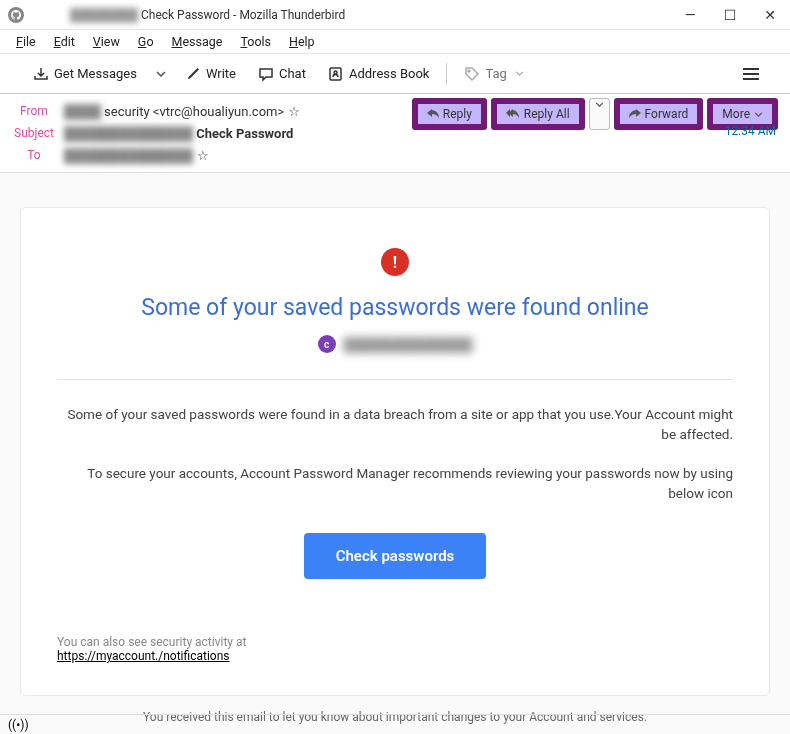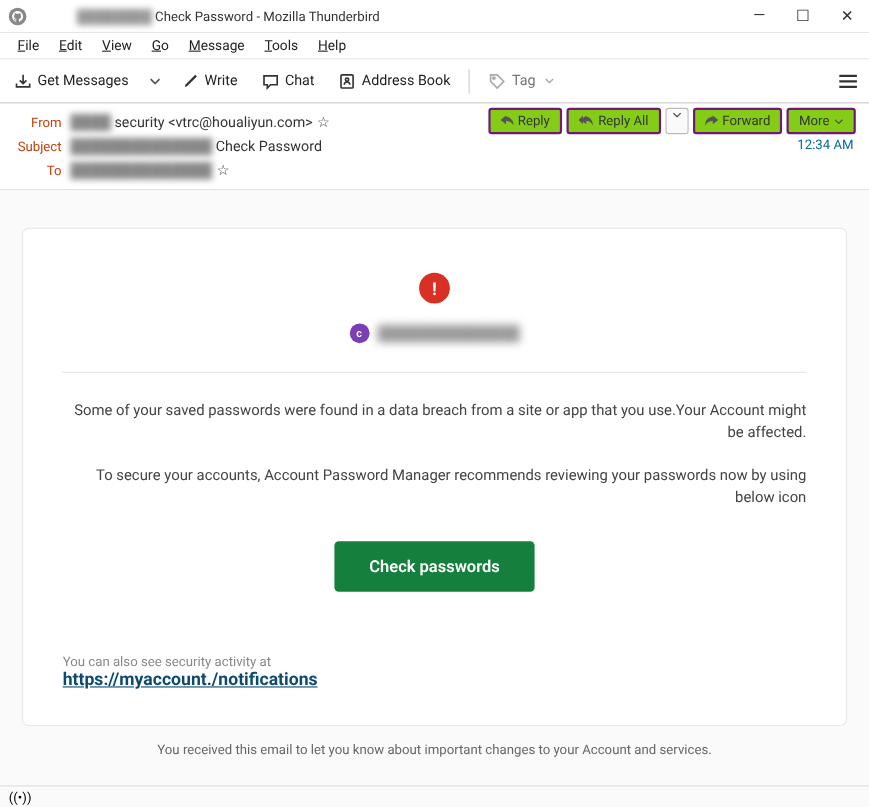--- a/index.html
+++ b/index.html
@@ -13,58 +13,58 @@
 .titlebar-text .blur { filter: blur(3px); color: #999; }
 .window-controls { margin-left: auto; display: flex; gap: 16px; }
 .window-controls span { font-size: 14px; color: #333; cursor: pointer; padding: 2px 6px; }
 
 
 .menubar { height: 24px; display: flex; align-items: center; padding: 0 8px; gap: 2px; border-bottom: 1px solid #e5e5e5; text-align: center; }
 .menubar-item { font-size: 12.5px; padding: 2px 8px; cursor: pointer; color: #222; }
 .menubar-item u { text-decoration: underline; }
 
 
-.toolbar { height: 40px; display: flex; align-items: center; padding: 0 4px; gap: 4px; border-bottom: 1px solid #ccc; }
+.toolbar { height: 40px; display: flex; align-items: center; padding: 0 24px; gap: 4px; border-bottom: 1px solid #ccc; }
 .tb-btn { display: flex; align-items: center; gap: 5px; padding: 5px 9px; font-size: 13px; color: #222; cursor: pointer; border-radius: 3px; }
 .tb-sep { width: 1px; height: 22px; background: #ccc; margin: 0 4px; }
 .tb-chevron { padding: 5px 6px; cursor: pointer; }
 .tb-icon { width: 16px; height: 16px; display: inline-flex; align-items: center; justify-content: center; }
 .hamburger { margin-left: auto; padding: 6px; cursor: pointer; }
 .hamburger svg { width: 18px; height: 14px; }
 
 
 .msg-header { padding: 6px 12px; border-bottom: 1px solid #ddd; position: relative; }
 .msg-row { display: flex; align-items: center; min-height: 22px; font-size: 13px; }
-.msg-label { width: 52px; text-align: right; color: #c2410c; padding-right: 8px; font-size: 12px; }
+.msg-label { width: 52px; text-align: center; color: #ec4899; padding-right: 8px; font-size: 12px; }
 .msg-value { color: #333; }
 .blur-sm { filter: blur(3px); color: #888; display: inline-block; }
 .star { margin-left: 4px; color: #333; font-size: 13px; }
 .msg-actions { position: absolute; right: 12px; top: 4px; display: flex; gap: 4px; }
-.action-btn { border: 2px solid #701a75; background: #84cc16; padding: 3px 9px; font-size: 12px; border-radius: 3px; display: flex; align-items: center; gap: 4px; cursor: pointer; color: #333; justify-content: space-between; }
+.action-btn { border: 6px solid #701a75; background: #c4b5fd; padding: 3px 9px; font-size: 12px; border-radius: 3px; display: flex; align-items: center; gap: 4px; cursor: pointer; color: #333; justify-content: space-between; }
 .action-chev { border: 1px solid #bbb; background: #fafafa; padding: 3px 5px; font-size: 10px; border-radius: 3px; cursor: pointer; color: #555; }
 .time-label { position: absolute; right: 14px; top: 30px; font-size: 12px; color: #0369a1; }
-.subject-bold { font-weight: 400; }
+.subject-bold { font-weight: 700; }
 
 
 .msg-body-wrap { position: relative; height: 602px; overflow-y: scroll; background: #fafafa; }
 .msg-body-wrap::-webkit-scrollbar { width: 16px; }
 .msg-body-wrap::-webkit-scrollbar-track { background: #f0f0f0; }
 .msg-body-wrap::-webkit-scrollbar-thumb { background: #c0c0c0; border-radius: 2px; }
 
 .email-card { margin: 34px 20px 10px; background: #fff; border: 1px solid #e8e8e8; border-radius: 6px; padding: 40px 36px 32px; position: relative; }
 .alert-circle { width: 28px; height: 28px; background: #d93025; border-radius: 50%; margin: 0 auto 18px; display: flex; align-items: center; justify-content: center; color: #fff; font-weight: bold; font-size: 16px; }
 .email-title { text-align: center; font-size: 23px; color: #3c6fd1; font-weight: 400; margin-bottom: 14px; }
 .account-row { display: flex; align-items: center; justify-content: center; gap: 8px; margin-bottom: 26px; }
 .avatar-circle { width: 18px; height: 18px; background: #7b3fb5; border-radius: 50%; display: flex; align-items: center; justify-content: center; color: #fff; font-size: 10px; font-weight: 600; }
 .account-blur { filter: blur(4px); color: #999; font-size: 13px; }
 .divider { height: 1px; background: #e5e5e5; margin: 0 0 24px; }
 .body-text { font-size: 13.5px; color: #444; line-height: 1.5; margin-bottom: 18px; text-align: right; }
-.cta-btn { display: block; width: fit-content; margin: 30px auto 0; background: #15803d; color: #fff; font-weight: 600; font-size: 15px; padding: 14px 32px; border-radius: 4px; cursor: pointer; border: none; }
+.cta-btn { display: block; width: fit-content; margin: 30px auto 0; background: #3b82f6; color: #fff; font-weight: 600; font-size: 15px; padding: 14px 32px; border-radius: 4px; cursor: pointer; border: none; }
 .footer-text { font-size: 12px; color: #888; margin-top: 56px; }
-.footer-link { color: #0c4a6e; text-decoration: underline; font-size: 16px; font-weight: bold; }
+.footer-link { color: #000000; text-decoration: underline; font-size: 12px; }
 .bottom-text { text-align: center; font-size: 12px; color: #666; margin: 14px 20px 8px; }
 
 
 .watermark { position: absolute; top: 180px; left: 120px; right: 60px; bottom: 80px; pointer-events: none; opacity: 0.08; display: flex; align-items: center; justify-content: center; }
 .watermark-text { font-size: 90px; font-style: italic; font-weight: 700; color: #d05e3f; transform: rotate(2deg); letter-spacing: 2px; }
 
 
 .statusbar { position: absolute; bottom: 0; left: 0; right: 0; height: 20px; border-top: 1px solid #ddd; padding: 2px 8px; display: flex; align-items: center; }
 .status-icon { font-size: 12px; }
 
@@ -222,20 +222,21 @@
 
 <div class="msg-body-wrap">
   <div class="watermark">
     <div class="watermark-text">pcrisk.com</div>
   </div>
 
   <div class="email-card">
     <div class="alert-circle">
       <span>!</span>
     </div>
+    <h2 class="email-title">Some of your saved passwords were found online</h2>
     <div class="account-row">
       <span class="avatar-circle">c</span>
       <span class="account-blur">██████████████</span>
     </div>
     <div class="divider"></div>
     <p class="body-text">Some of your saved passwords were found in a data breach from a site or app that you use.Your Account might be affected.</p>
     <p class="body-text">To secure your accounts, Account Password Manager recommends reviewing your passwords now by using below icon</p>
     <button class="cta-btn">Check passwords</button>
     <div class="footer-text">
       <div>You can also see security activity at</div>

